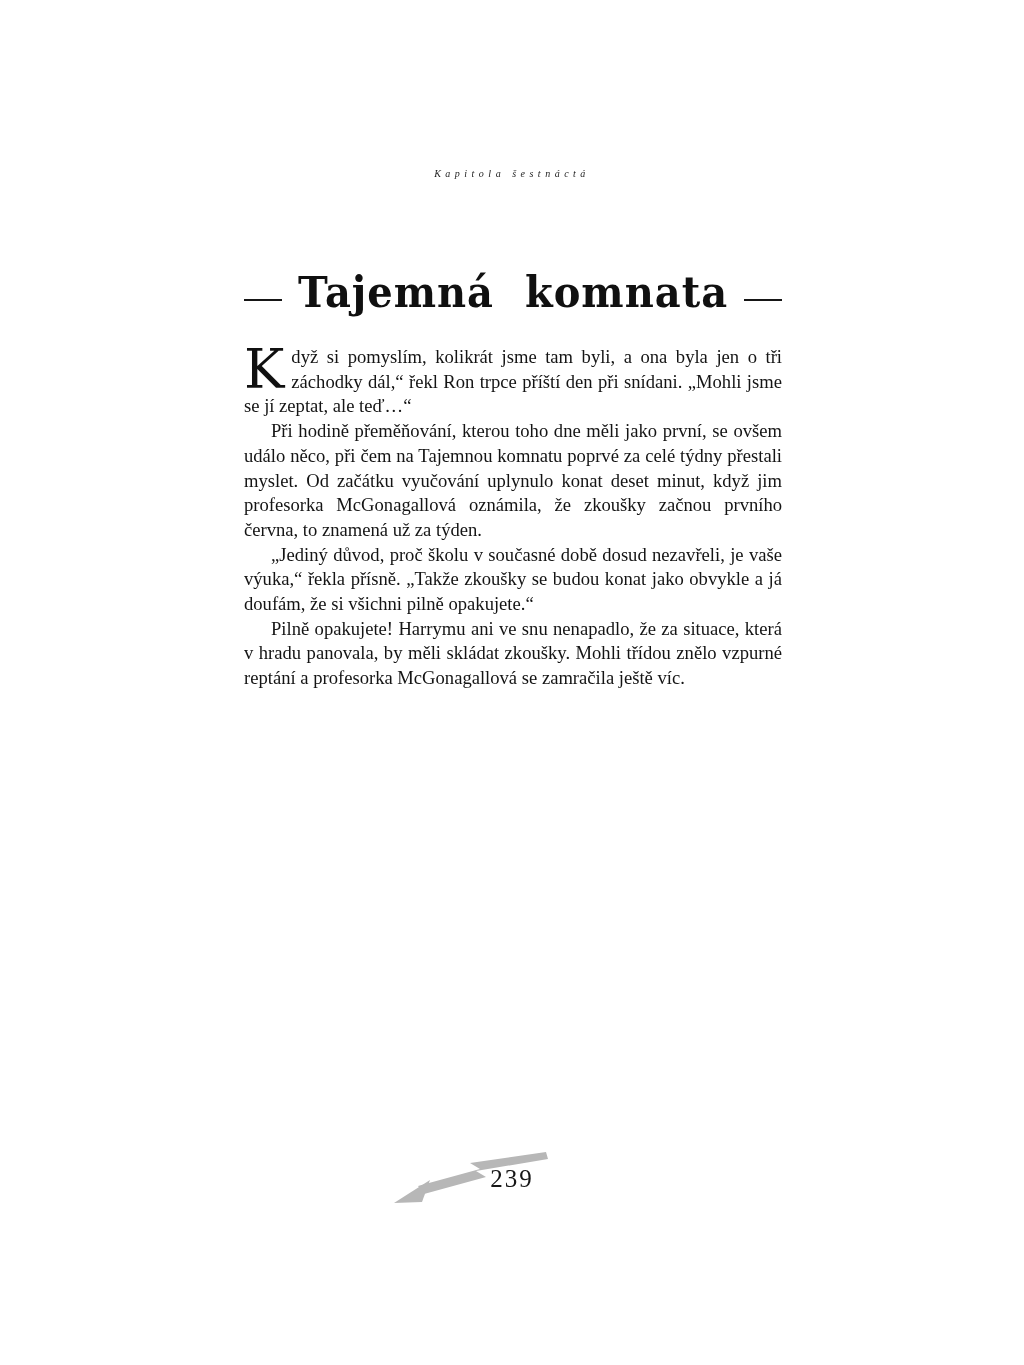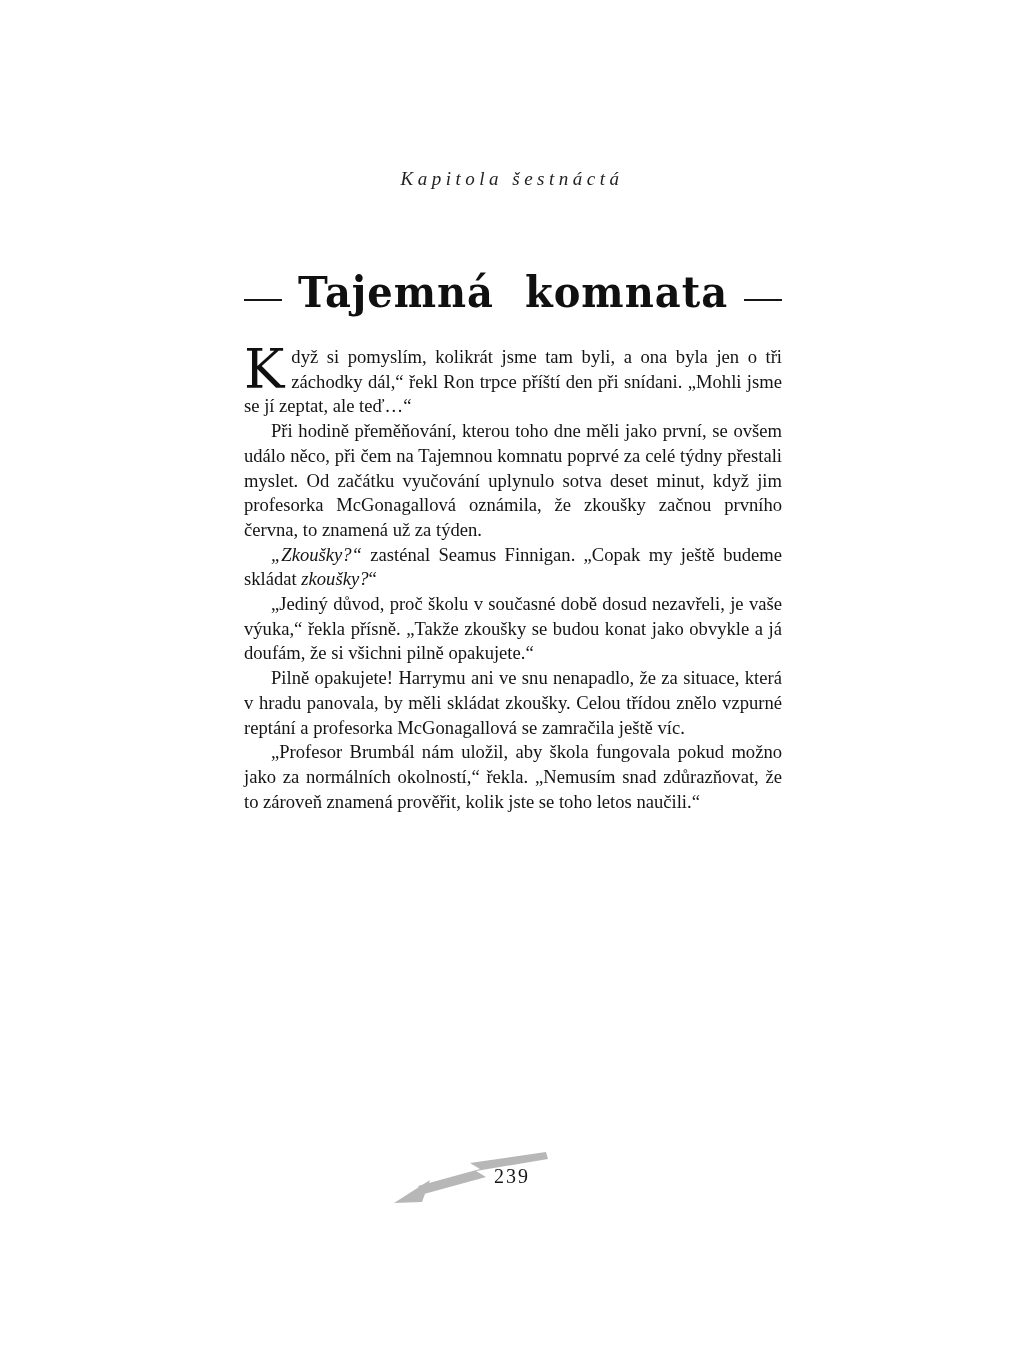--- a/index.html
+++ b/index.html
@@ -14,21 +14,21 @@
     color: #151515;
     overflow: hidden;
   }
   .running-header {
     position: absolute;
     top: 168px;
     left: 0;
     width: 100%;
     text-align: center;
     font-style: italic;
-    font-size: 19px;
+    font-size: 10px;
     letter-spacing: 4.5px;
     color: #222222;
   }
   .title-row {
     position: absolute;
     top: 268px;
     left: 244px;
     width: 538px;
     display: flex;
     align-items: center;
@@ -71,21 +71,21 @@
     padding: 3px 7px 0 0;
     color: #101010;
   }
   .it { font-style: italic; }
   .footer-number {
     position: absolute;
     top: 1165px;
     left: 0;
     width: 100%;
     text-align: center;
-    font-size: 20px;
+    font-size: 25px;
     letter-spacing: 2px;
     z-index: 2;
     color: #161616;
   }
   .bolt {
     position: absolute;
     left: 392px;
     top: 1149px;
     z-index: 1;
   }
@@ -99,25 +99,23 @@
 
   <div class="title-row">
     <span class="title-rule"></span>
     <span class="title-text">Tajemná komnata</span>
     <span class="title-rule"></span>
   </div>
 
   <div class="body-text">
 
   <p class="para first"><span class="dropcap">K</span><span>dyž si pomyslím, kolikrát jsme tam byli, a ona byla jen o tři záchodky dál,“ řekl Ron trpce příští den při snídani. „Mohli jsme se jí zeptat, ale teď…“</span></p>
-      <p class="para"><span>Při hodině přeměňování, kterou toho dne měli jako první, se ovšem událo něco, při čem na Tajemnou komnatu poprvé za celé týdny přestali myslet. Od začátku vyučování uplynulo sotva deset minut, když jim profesorka McGonagallová oznámila, že zkoušky začnou prvního června, to znamená už za týden.</span></p>
-      <p class="para"><span class="it">„Zkoušky?“</span><span> zasténal Seamus Finnigan. „Copak my ještě budeme skládat </span><span class="it">zkoušky?</span><span>“</span></p>
+      <p class="para"><span>Při hodině přeměňování, kterou toho dne měli jako první, se ovšem událo něco, při čem na Tajemnou komnatu poprvé za celé týdny přestali myslet. Od začátku vyučování uplynulo konat deset minut, když jim profesorka McGonagallová oznámila, že zkoušky začnou prvního června, to znamená už za týden.</span></p>
       <p class="para"><span>„Jediný důvod, proč školu v současné době dosud nezavřeli, je vaše výuka,“ řekla přísně. „Takže zkoušky se budou konat jako obvykle a já doufám, že si všichni pilně opakujete.“</span></p>
-      <p class="para"><span>Pilně opakujete! Harrymu ani ve snu nenapadlo, že za situace, která v hradu panovala, by měli skládat zkoušky. Celou třídou znělo vzpurné reptání a profesorka McGonagallová se zamračila ještě víc.</span></p>
-      <p class="para"><span>„Profesor Brumbál nám uložil, aby škola fungovala pokud možno jako za normálních okolností,“ řekla. „Nemusím snad zdůrazňovat, že to zároveň znamená prověřit, kolik jste se toho letos naučili.“</span></p>
+      <p class="para"><span>Pilně opakujete! Harrymu ani ve snu nenapadlo, že za situace, která v hradu panovala, by měli skládat zkoušky. Mohli třídou znělo vzpurné reptání a profesorka McGonagallová se zamračila ještě víc.</span></p>
     </div>
 
   <svg class="bolt" width="160" height="60" viewBox="0 0 160 60" aria-hidden="true">
     <polygon points="154,3 78,14 88,20 26,37 32,45 94,28 84,22 156,10" fill="#b7b7b7"></polygon>
     <polygon points="2,54 38,31 30,53" fill="#b7b7b7"></polygon>
   </svg>
 
   <div class="footer-number">239</div>
 
 </div>

